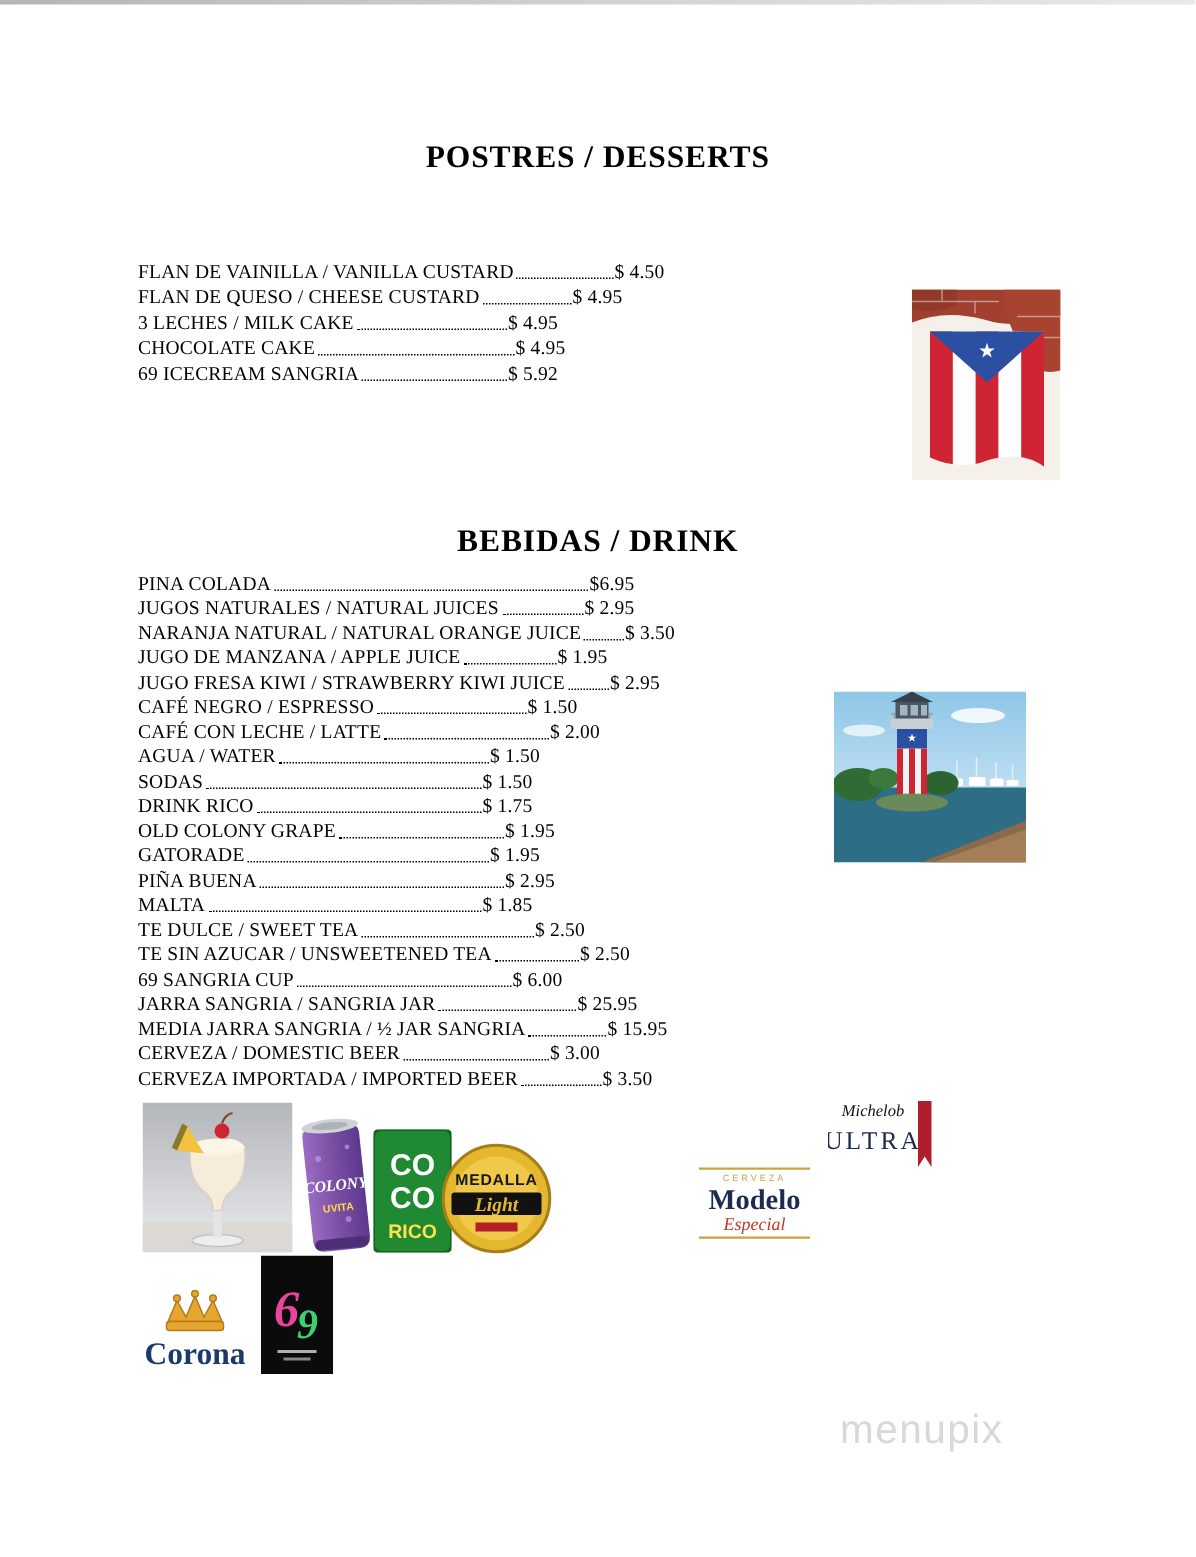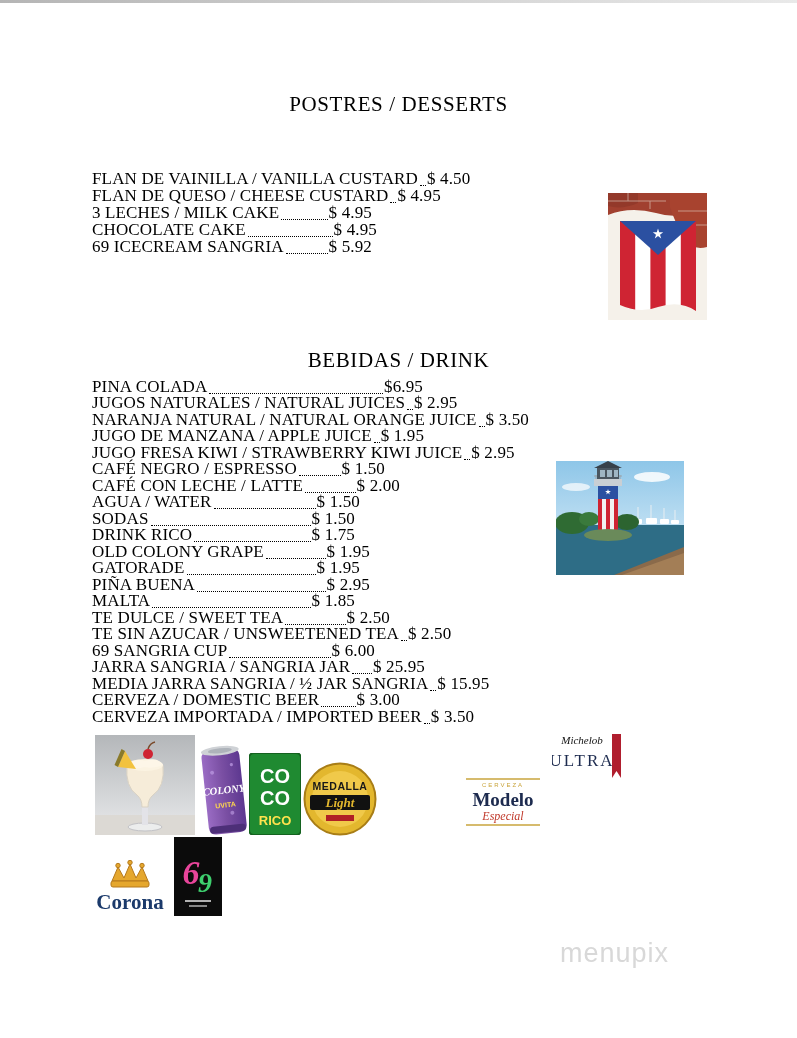--- a/index.html
+++ b/index.html
@@ -2,27 +2,27 @@
 <html style="--text: #000000; --watermark: #d8d8d8; --flag-red: #cf2433; --flag-blue: #2b50a1; --brick-red: #a1402f; --bud-light-blue: #1a3fa3; --medalla-gold: #e3b72e; --coco-rico-green: #1f8a31; --old-colony-purple: #7a4fa3; --modelo-navy: #1d2b4f; --modelo-red: #c0392b; --michelob-red: #b01e2e; --corona-gold: #e5a72e; --corona-navy: #1b3a6b; --sangria-pink: #e8459b; --sangria-green: #3ecf6e;"><head>
 <meta charset="utf-8">
 <style>
   *{margin:0;padding:0;box-sizing:border-box}
   html,body{background:#ffffff}
   .page{position:relative;width:797px;height:1038px;background:#fff;overflow:hidden;
         font-family:"Liberation Serif",serif;color:#000}
   .top-edge{position:absolute;top:0;left:0;width:100%;height:3px;
         background:linear-gradient(to right,#b5b5b5,#d4d4d4 55%,#e9e9e9)}
   .section-title{position:absolute;left:0;width:100%;text-align:center;
-        font-size:21px;font-weight:normal;letter-spacing:.6px}
+        font-size:21px;font-weight:bold;letter-spacing:.6px}
   #desserts-title{top:92px}
   #drinks-title{top:348px}
   .menu-list{position:absolute;left:92px}
   #desserts-list{top:172px}
   #drinks-list{top:380px}
-  .menu-row{display:flex;align-items:flex-end;height:17px;font-size:17px;
+  .menu-row{display:flex;align-items:flex-end;height:17px;font-size:13px;
         letter-spacing:.15px;width:340px}
   #drinks-list .menu-row{height:16.5px}
   .item-name{white-space:nowrap}
   .leader{flex:1 1 auto;min-width:6px;border-bottom:1.7px dotted #000;margin:0 1px 3px 2px}
   .item-price{white-space:nowrap}
   
   #desserts-list .menu-row:nth-of-type(1){width:351px}
   #desserts-list .menu-row:nth-of-type(2){width:323px}
   #desserts-list .menu-row:nth-of-type(3){width:280px}
   #desserts-list .menu-row:nth-of-type(4){width:285px}
@@ -48,21 +48,21 @@
   #drinks-list .menu-row:nth-of-type(19){width:353px}
   #drinks-list .menu-row:nth-of-type(20){width:308px}
   #drinks-list .menu-row:nth-of-type(21){width:343px}
   .img{position:absolute}
   .img svg{display:block;width:100%;height:100%}
   #flag-img{left:608px;top:193px;width:99px;height:127px}
   #lighthouse-img{left:556px;top:461px;width:128px;height:114px}
   #pina-img{left:95px;top:735px;width:100px;height:100px}
   #oldcolony-img{left:197px;top:741px;width:54px;height:99px}
   #cocorico-img{left:249px;top:753px;width:52px;height:82px}
-  #medalla-img{left:303px;top:762px;width:74px;height:74px}
+  #medalla-img{left:294px;top:762px;width:74px;height:74px}
   #budlight-img{left:384px;top:757px;width:78px;height:44px}
   #modelo-img{left:458px;top:772px;width:90px;height:58px}
   #michelob-img{left:552px;top:728px;width:74px;height:58px}
   #corona-img{left:86px;top:860px;width:88px;height:58px}
   #sangria69-img{left:174px;top:837px;width:48px;height:79px}
   .watermark{position:absolute;left:560px;top:938px;
         font-family:"Liberation Sans",sans-serif;font-size:27px;
         color:var(--watermark,#d8d8d8);letter-spacing:1px}
 </style>
 </head>

